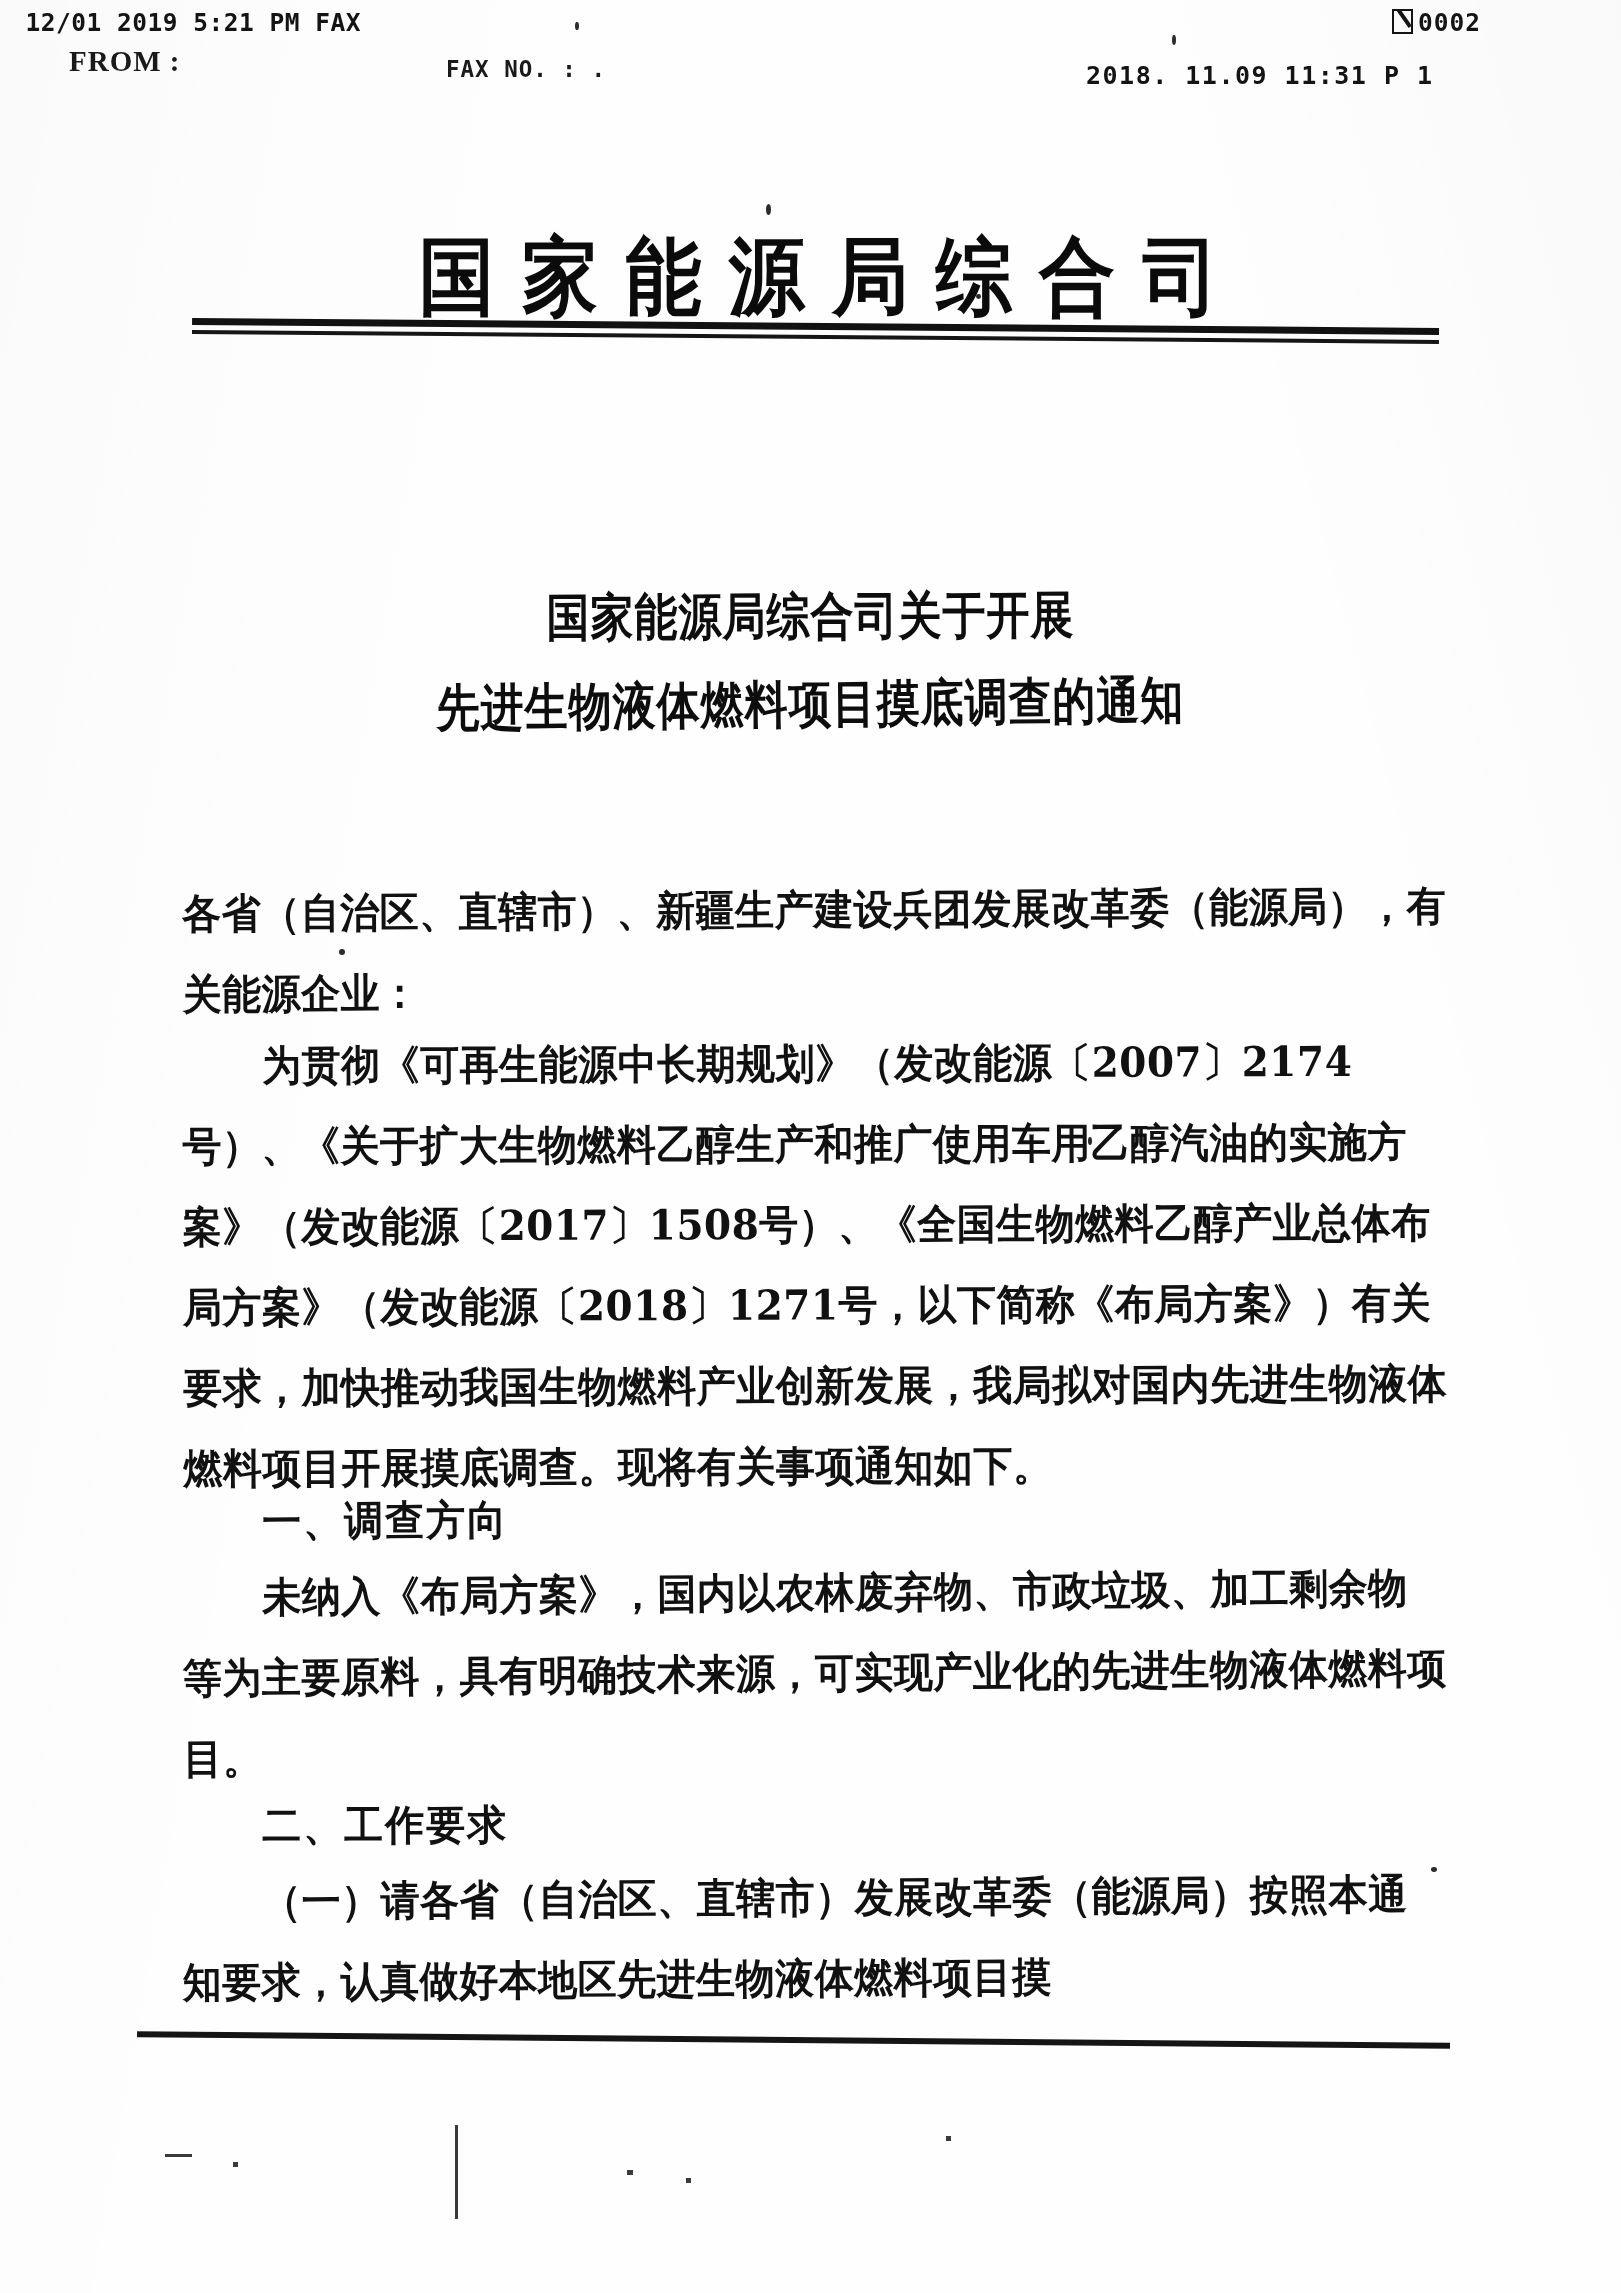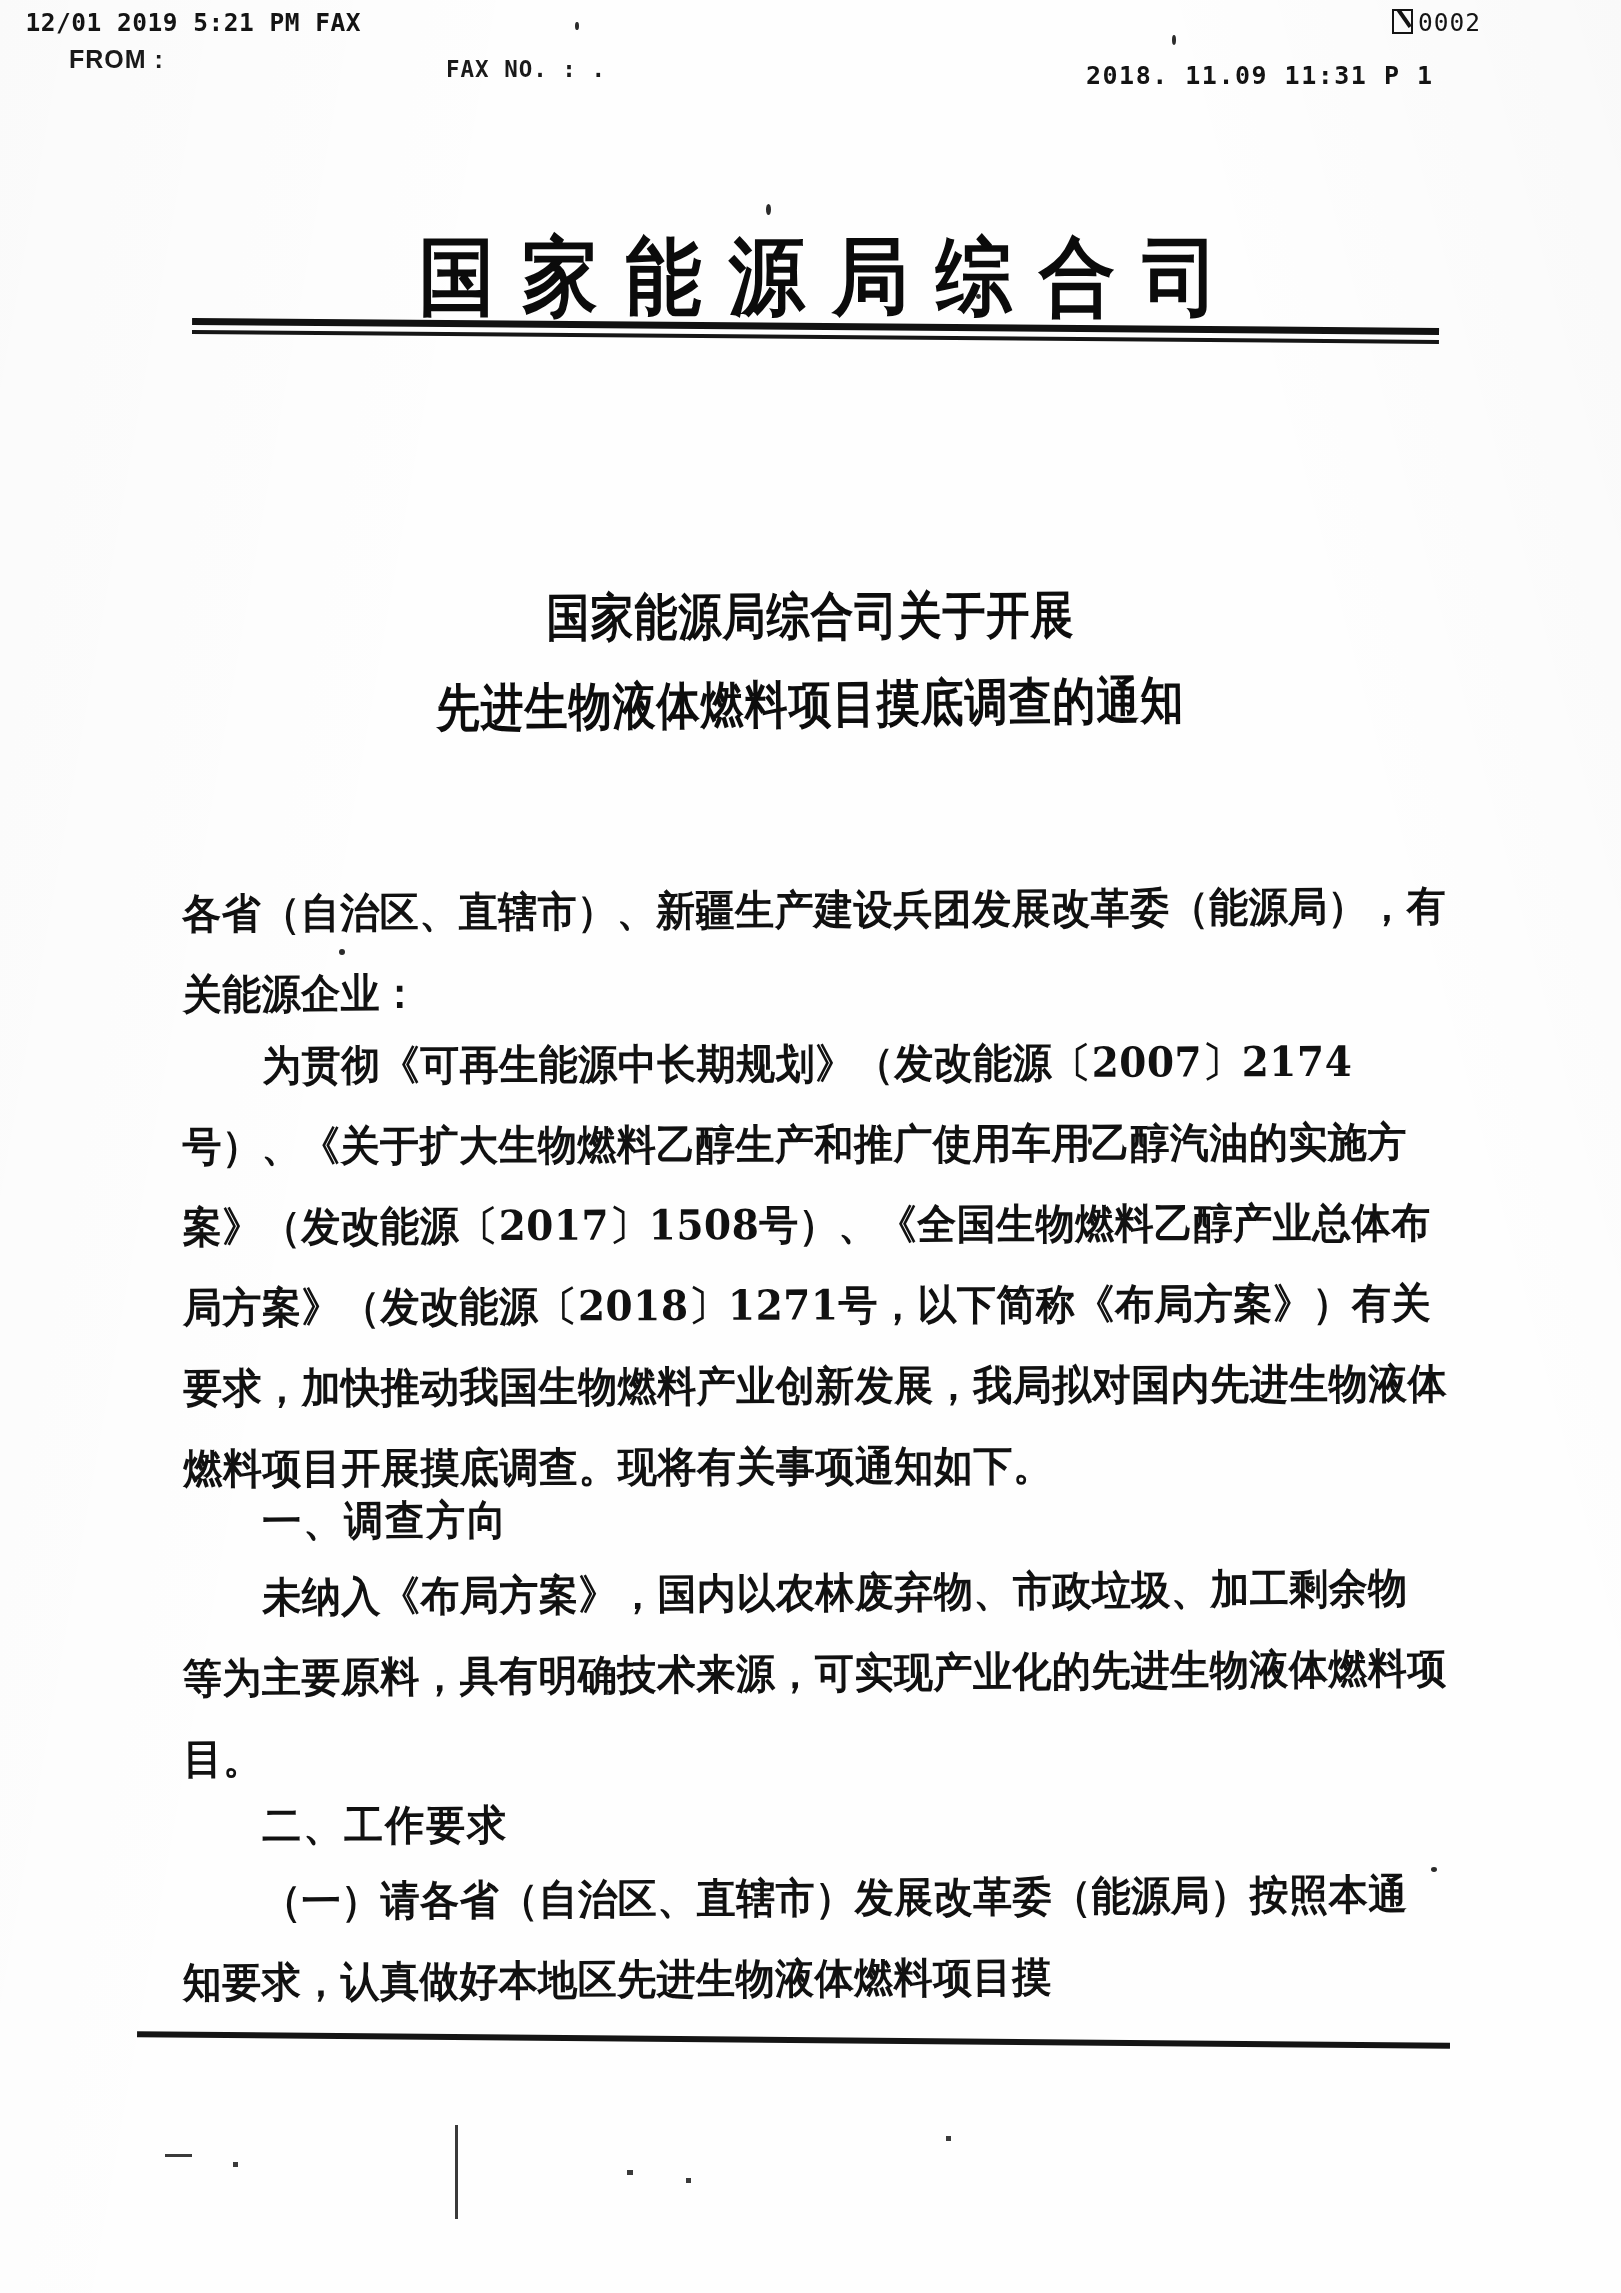--- a/index.html
+++ b/index.html
@@ -47,21 +47,21 @@
     letter-spacing: 0.5px;
     color: #141414;
     white-space: nowrap;
   }
   .fax-pageno {
     position: absolute;
     right: 165px;
     top: 7.8px;
     font-family: "DejaVu Sans Mono", monospace;
     font-size: 24.5px;
-    font-weight: normal;
+    font-weight: bold;
     letter-spacing: 1px;
     color: #141414;
     white-space: nowrap;
   }
   .pg-glyph {
     display: inline-block;
     width: 16.7px;
     height: 20.6px;
     border: 2px solid #141414;
     position: relative;
@@ -76,22 +76,22 @@
     top: 2.9px;
     width: 27.4px;
     height: 3.9px;
     background: #141414;
     transform: rotate(55deg);
   }
   .fax-from {
     position: absolute;
     left: 69px;
     top: 45px;
-    font-family: Liberation Sans, sans-serif;
-    font-size: 25px;
+    font-family: Liberation Serif, serif;
+    font-size: 29px;
     font-weight: bold;
     letter-spacing: 1px;
     color: #1a1a1a;
     white-space: nowrap;
   }
   .fax-no {
     position: absolute;
     left: 446px;
     top: 56px;
     font-family: "DejaVu Sans Mono", monospace;

